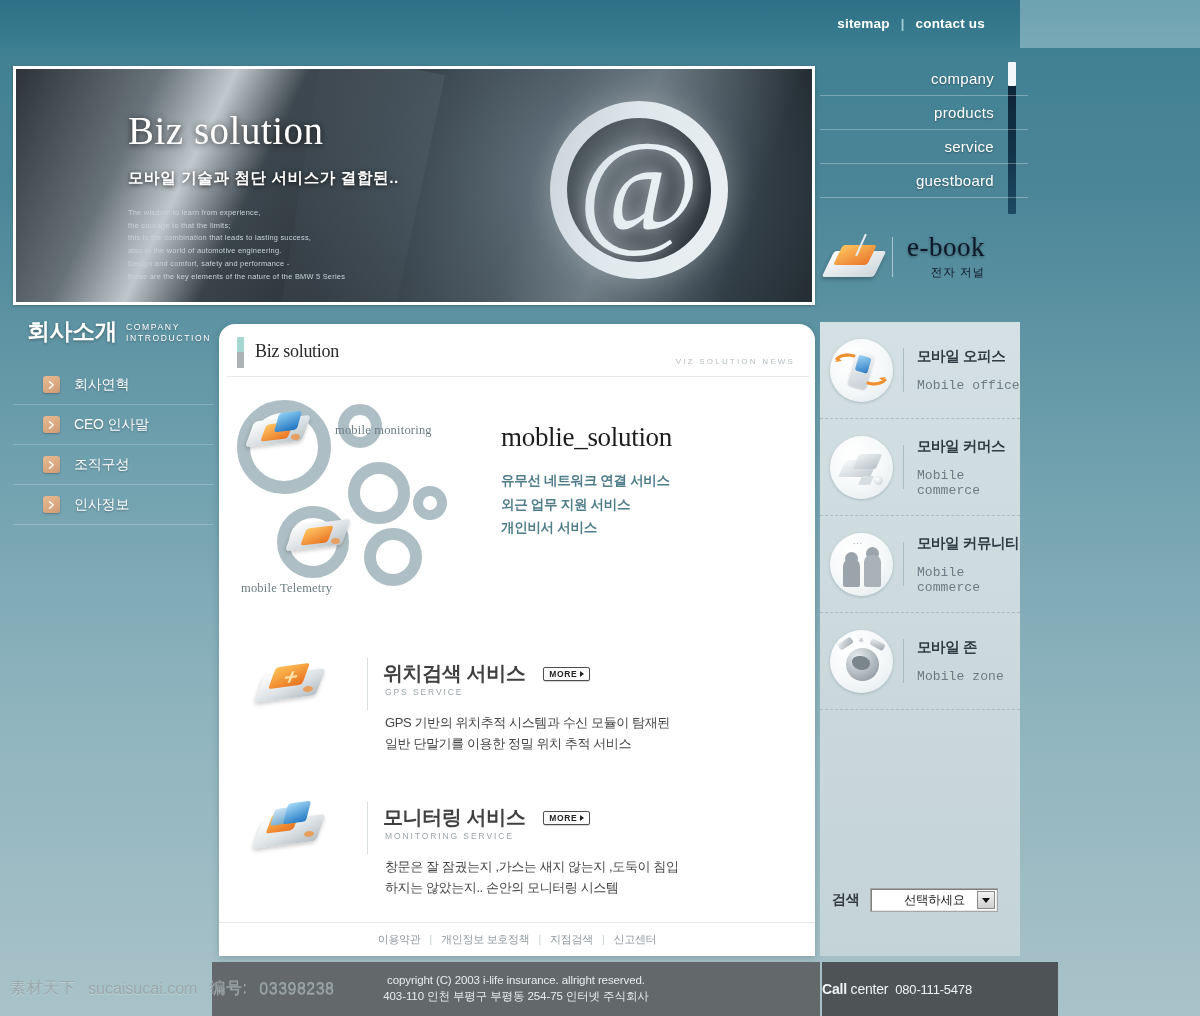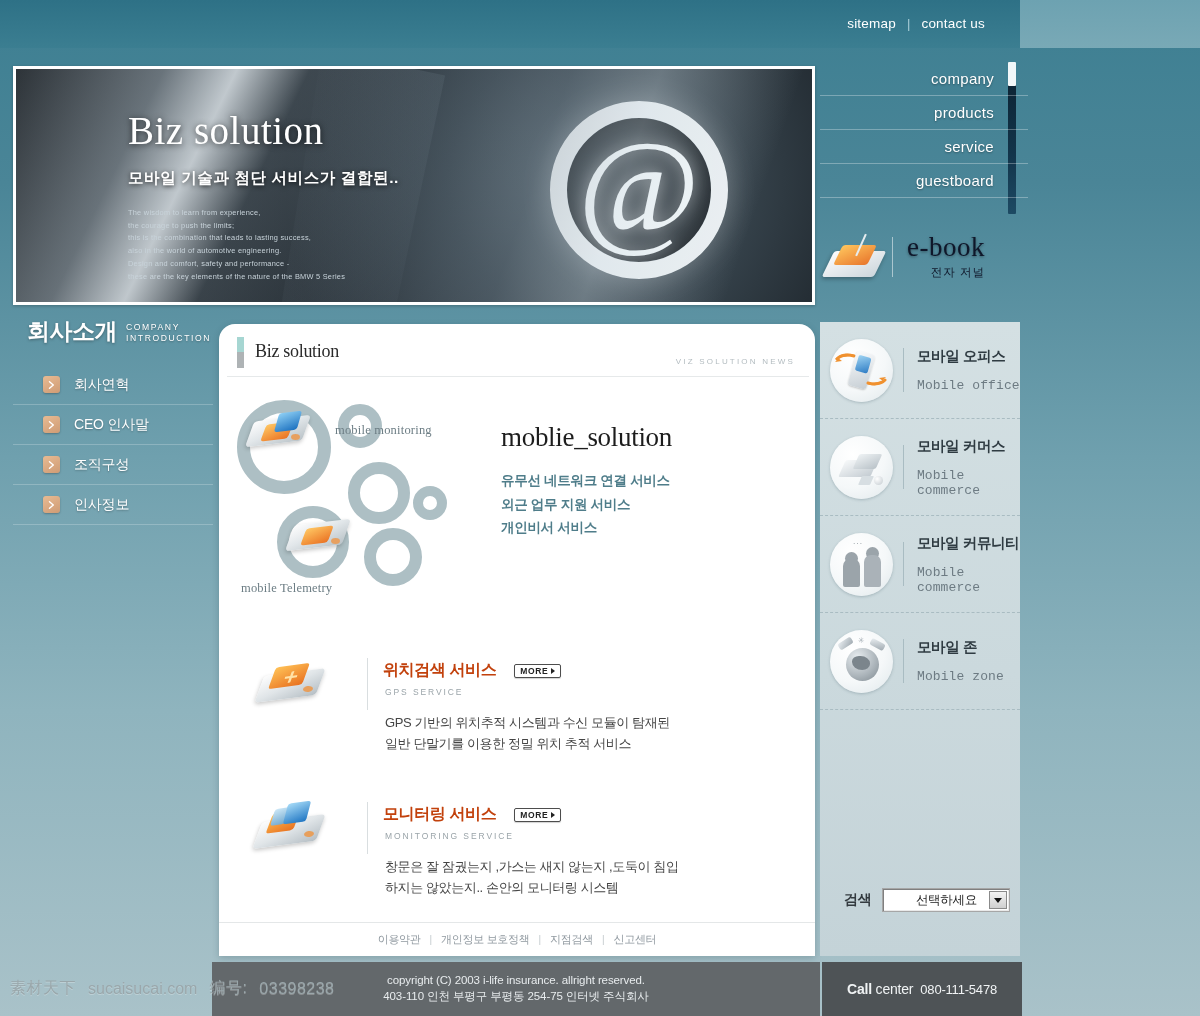--- a/index.html
+++ b/index.html
@@ -8,20 +8,21 @@
   body {
     font-family:"Liberation Sans","DejaVu Sans",sans-serif;
     background:linear-gradient(180deg,#3d7f92 0%,#4a8597 18%,#6fa0ae 45%,#8fb4be 70%,#a9c2c9 100%);
     position:relative;
   }
 
   
   .topbar{
     position:absolute; left:0; top:0; width:1200px; height:48px;
     background:linear-gradient(180deg,#2e7186 0%,#3b7e91 100%);
+    font-weight:bold;
   }
   .topbar-right{
     position:absolute; right:215px; top:16px;
     display:flex; align-items:center; gap:11px;
     font-size:13.5px; color:#ffffff; letter-spacing:.2px;
   }
   .topbar-right .sep{ color:#a9ced8; font-size:13px; }
   .topbar-right a{ color:#fff; text-decoration:none; cursor:pointer; }
   .topbar-cap{
     position:absolute; right:0; top:0; width:180px; height:48px;
@@ -249,21 +250,21 @@
     line-height:1.75; letter-spacing:-.3px;
   }
 
   
   .svc{ position:relative; margin:34px 0 0 20px; height:110px; }
   .svc-icon{ position:absolute; left:18px; top:6px; width:86px; height:52px; }
   .svc-vrule{
     position:absolute; left:128px; top:4px; width:1px; height:52px; background:#d9dee0;
   }
   .svc-head{ position:absolute; left:144px; top:6px; display:flex; align-items:center; gap:18px; }
-  .svc-name{ font-size:16px; color:#c2410c; font-weight:bold; letter-spacing:-.4px; }
+  .svc-name{ font-size:20px; color:#404040; font-weight:bold; letter-spacing:-.4px; }
   .more-btn{
     border:1px solid #4d4d4d; background:#ffffff; border-radius:2px;
     padding:1px 5px; display:flex; align-items:center; gap:3px; cursor:pointer;
     box-shadow:0 1px 1px rgba(0,0,0,.18);
   }
   .more-btn span{ font-size:8.5px; font-weight:bold; color:#222; letter-spacing:.6px; }
   .more-btn i{
     width:0;height:0;border-left:4px solid #222;
     border-top:3px solid transparent;border-bottom:3px solid transparent;
   }
@@ -415,21 +416,21 @@
     position:absolute; width:15px; height:7px;
     background:linear-gradient(150deg,#e9eef1,#9fa9b0); border-radius:2px;
   }
   .g-sat1{ left:8px; top:10px; transform:rotate(-32deg); }
   .g-sat2{ left:40px; top:11px; transform:rotate(28deg); }
   .g-spark{ position:absolute; left:28px; top:6px; font-size:8px; color:#aab3b9; }
 
   
   .searchrow{
     position:absolute; left:0; bottom:34px; width:200px; height:44px;
-    display:flex; align-items:center; padding-left:24px; gap:11px;
+    display:flex; align-items:center; padding-left:12px; gap:11px;
   }
   .search-label{ font-size:14px; font-weight:bold; color:#333a3f; letter-spacing:-.3px; }
   .search-select{
     position:relative; width:128px; height:24px;
     background:#ffffff; border:1px solid #a6a6a6;
     box-shadow:inset 1px 1px 0 #7f7f7f, inset -1px -1px 0 #e9e9e9;
     display:flex; align-items:center; justify-content:center; cursor:pointer;
   }
   .search-select span{ font-size:12.5px; color:#1a1a1a; letter-spacing:-.3px; }
   .search-arrow{
@@ -443,22 +444,22 @@
   }
 
   
   .copybar{
     position:absolute; left:212px; top:962px; width:608px; height:54px;
     background:#63686b; display:flex; flex-direction:column;
     align-items:center; justify-content:center; gap:3px;
   }
   .copybar div{ font-size:11.5px; color:#e8ecee; letter-spacing:-.1px; }
   .callbar{
-    position:absolute; left:822px; top:962px; width:200px; height:54px;
-    background:#4e5356; display:flex; align-items:center; justify-content:center; gap:7px;
+    position:absolute; left:822px; top:962px; width:236px; height:54px;
+    background:#4e5356; display:flex; align-items:center; gap:7px;
   }
   .call-label{ font-size:14px; color:#f0f3f4; letter-spacing:-.2px; }
   .call-label b{ font-weight:bold; }
   .call-num{ font-size:13px; color:#f0f3f4; letter-spacing:-.2px; }
 
   
   .watermark{
     position:absolute; left:10px; top:978px; display:flex; align-items:center; gap:12px;
     font-size:16px; color:#9aa7ab; letter-spacing:.5px; z-index:20;
     text-shadow:0 1px 0 rgba(255,255,255,.25);
@@ -481,21 +482,21 @@
   <div class="hero">
     <div class="hero-at-inner"></div>
     <div class="hero-at">
       <span>@</span>
     </div>
     <div class="hero-copy">
       <div class="hero-title">Biz solution</div>
       <div class="hero-sub">모바일 기술과 첨단 서비스가 결합된..</div>
       <div class="hero-para">
         <div>The wisdom to learn from experience,</div>
-        <div>the courage to push the limits;</div>
+        <div>the courage to that the limits;</div>
         <div>this is the combination that leads to lasting success,</div>
         <div>also in the world of automotive engineering.</div>
         <div>Design and comfort, safety and performance -</div>
         <div>these are the key elements of the nature of the BMW 5 Series</div>
       </div>
     </div>
   </div>
 </div>
 
 <div class="topnav">

